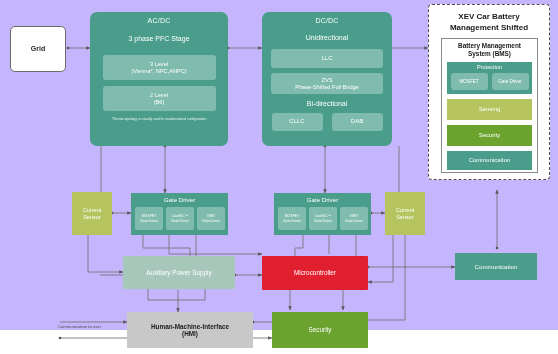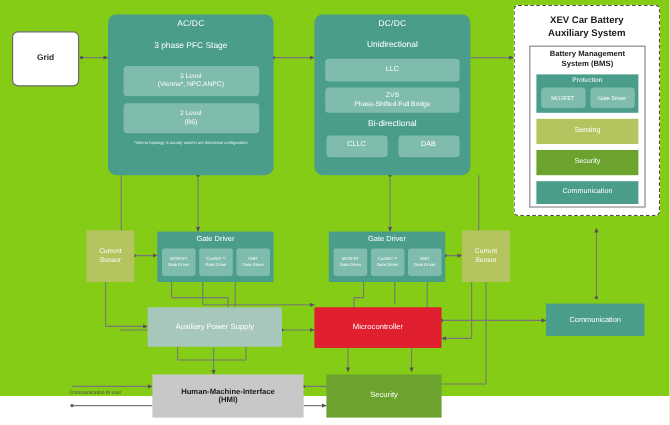--- a/index.html
+++ b/index.html
@@ -2,21 +2,21 @@
 <html><head>
 <meta charset="utf-8">
 <style>
   * { box-sizing: border-box; margin: 0; padding: 0; }
   html, body {
     width: 558px; height: 354px;
     background: #ffffff;
     font-family: "Liberation Sans", sans-serif;
     overflow: hidden;
   }
-  #root { position: relative; width: 558px; height: 330px; background:#84cc16; }
+  #root { position: relative; width: 558px; height: 330px; background:#c4b5fd; }
 
   .blk { position: absolute; display: flex; align-items: center; justify-content: center;
          text-align: center; color: #fff; line-height: 1.15; }
 
   
   .stage { border-radius: 7px; flex-direction: column; justify-content: flex-start; }
   .stage-title { font-size: 7px; font-weight: 400; letter-spacing:.2px; }
   .stage-sub   { font-size: 7px; font-weight: 400; }
   .sub-box { border-radius: 3px; display:flex; align-items:center; justify-content:center;
              flex-direction:column; font-size: 5.6px; color:#fff; line-height:1.25; }
@@ -167,21 +167,21 @@
       </div>
       <div class="sub-box" style="width:51px; height:18px; background:#7fbcad; font-size:6px;">
         <span>DAB</span>
       </div>
     </div>
   </div>
 
   <div class="dashed-panel" style="left:428px; top:4px; width:122px; height:176px;"></div>
   <div class="panel-title" style="left:428px; top:12px; width:122px;">
     <span>XEV Car Battery</span><br>
-    <span>Auxiliary System</span>
+    <span>Management Shifted</span>
   </div>
 
   <div class="inner-panel" style="left:441px; top:38px; width:97px; height:135px;"></div>
   <div class="inner-title" style="left:441px; top:42px; width:97px;">
     <span>Battery Management</span><br>
     <span>System (BMS)</span>
   </div>
 
   <div class="blk" style="left:447px; top:62px; width:85px; height:32px; background:#4a9d8a; flex-direction:column; justify-content:flex-start; padding-top:2px;">
     <div style="font-size:5.6px;">Protection</div>

